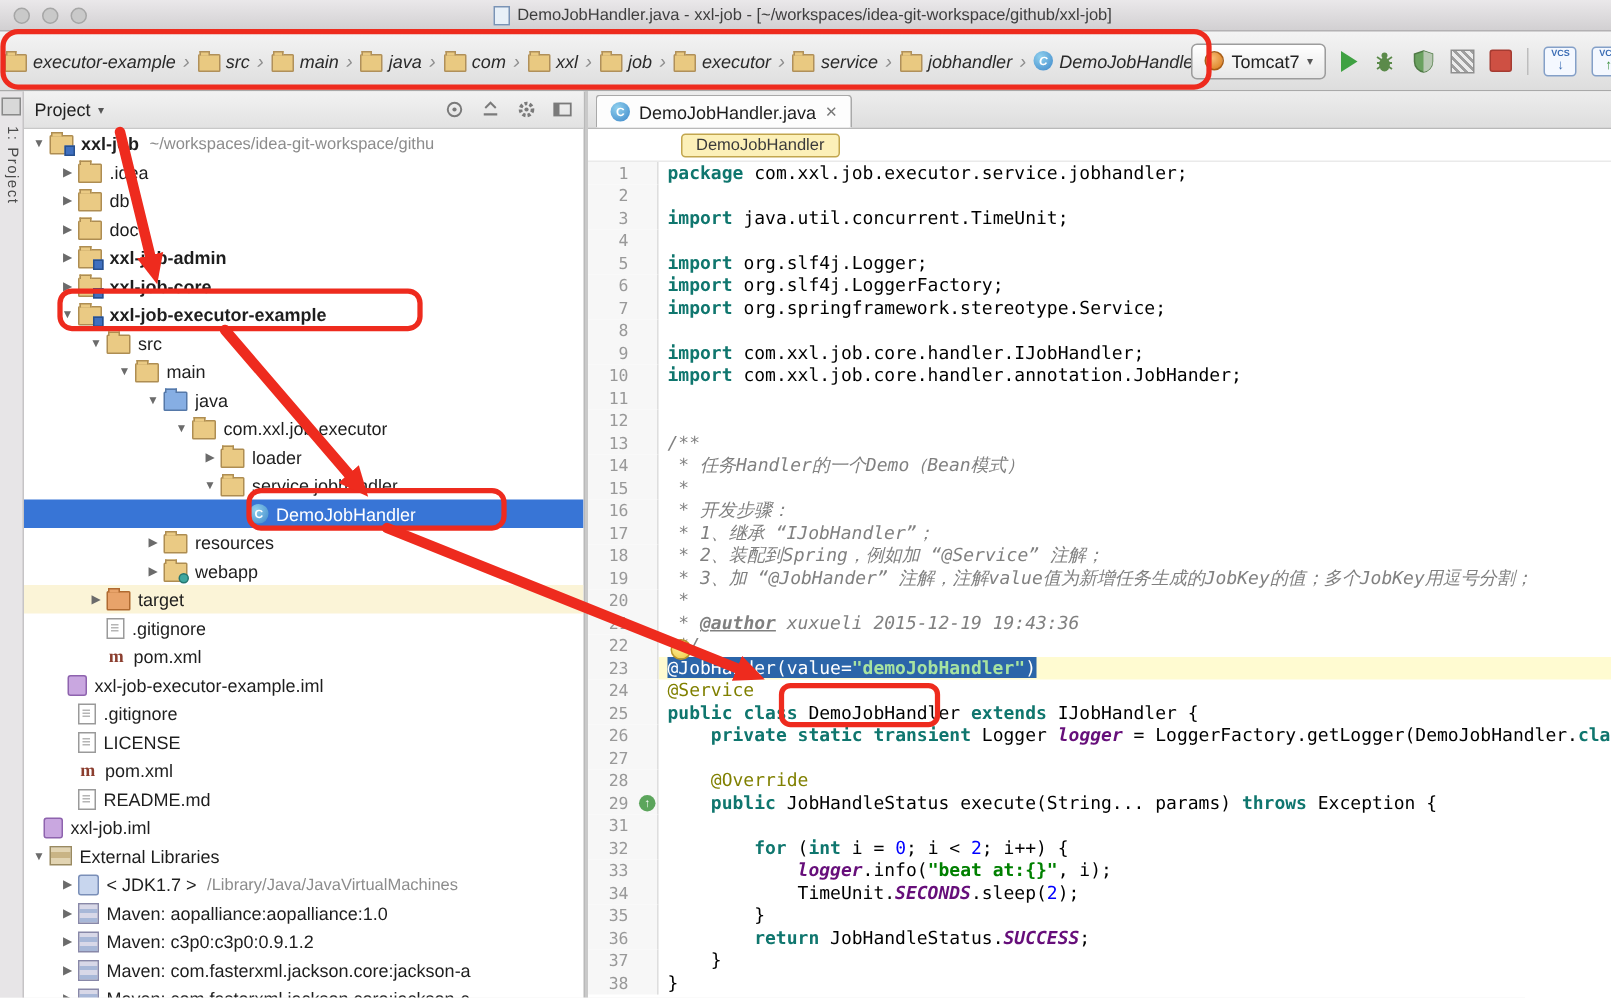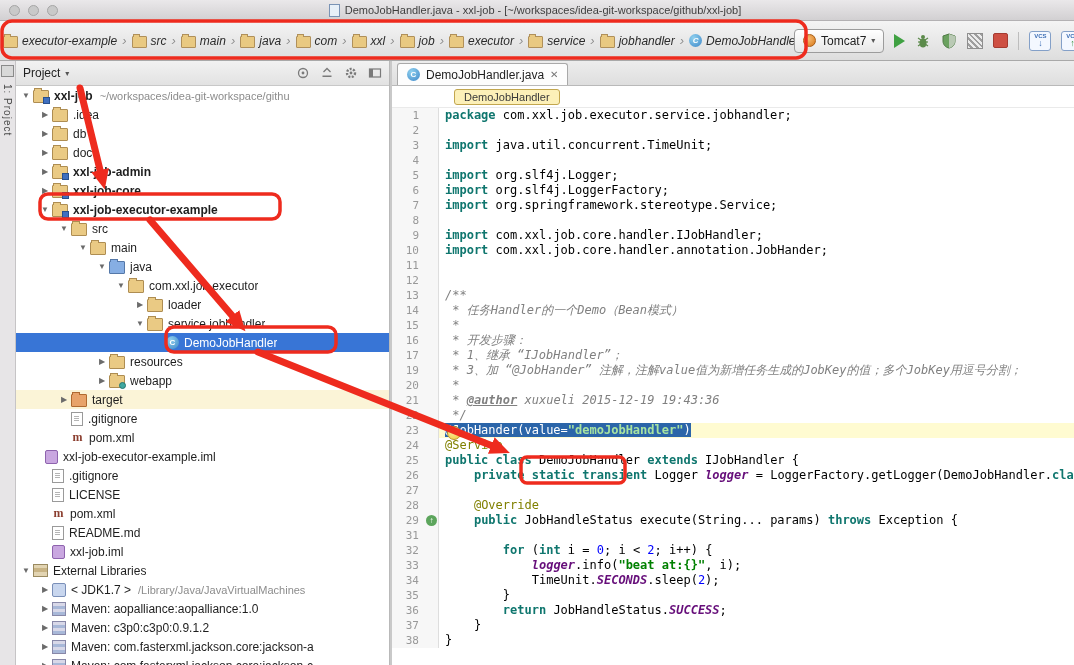--- a/index.html
+++ b/index.html
@@ -362,21 +362,21 @@
           <div class="trow" style="padding-left: 23px;">
             <span class="tarrow"></span>
             <span class="ticon i-maven">m</span>
             <span class="tlabel">pom.xml</span>
           </div>
           <div class="trow" style="padding-left: 23px;">
             <span class="tarrow"></span>
             <span class="ticon i-file"></span>
             <span class="tlabel">README.md</span>
           </div>
-          <div class="trow" style="padding-left: 23px;">
+          <div class="trow" style="">
             <span class="tarrow"></span>
             <span class="ticon i-iml"></span>
             <span class="tlabel">xxl-job.iml</span>
           </div>
           <div class="trow" style="padding-left: 4px;">
             <span class="tarrow">▼</span>
             <span class="ticon i-libs"></span>
             <span class="tlabel">External Libraries</span>
           </div>
           <div class="trow" style="padding-left: 23px;">
@@ -500,20 +500,25 @@
             </div>
             <div class="eline">
               <span class="lnum">16</span>
               <span class="lmark"></span>
               <span class="lcode"><span class="cmt"> * 开发步骤：</span></span>
             </div>
             <div class="eline">
               <span class="lnum">17</span>
               <span class="lmark"></span>
               <span class="lcode"><span class="cmt"> * 1、继承 “IJobHandler”；</span></span>
+            </div>
+            <div class="eline">
+              <span class="lnum">18</span>
+              <span class="lmark"></span>
+              <span class="lcode"><span class="cmt"> * 2、装配到Spring，例如加 “@Service” 注解；</span></span>
             </div>
             <div class="eline">
               <span class="lnum">19</span>
               <span class="lmark"></span>
               <span class="lcode"><span class="cmt"> * 3、加 “@JobHander” 注解，注解value值为新增任务生成的JobKey的值；多个JobKey用逗号分割；</span></span>
             </div>
             <div class="eline">
               <span class="lnum">20</span>
               <span class="lmark"></span>
               <span class="lcode"><span class="cmt"> *</span></span>

